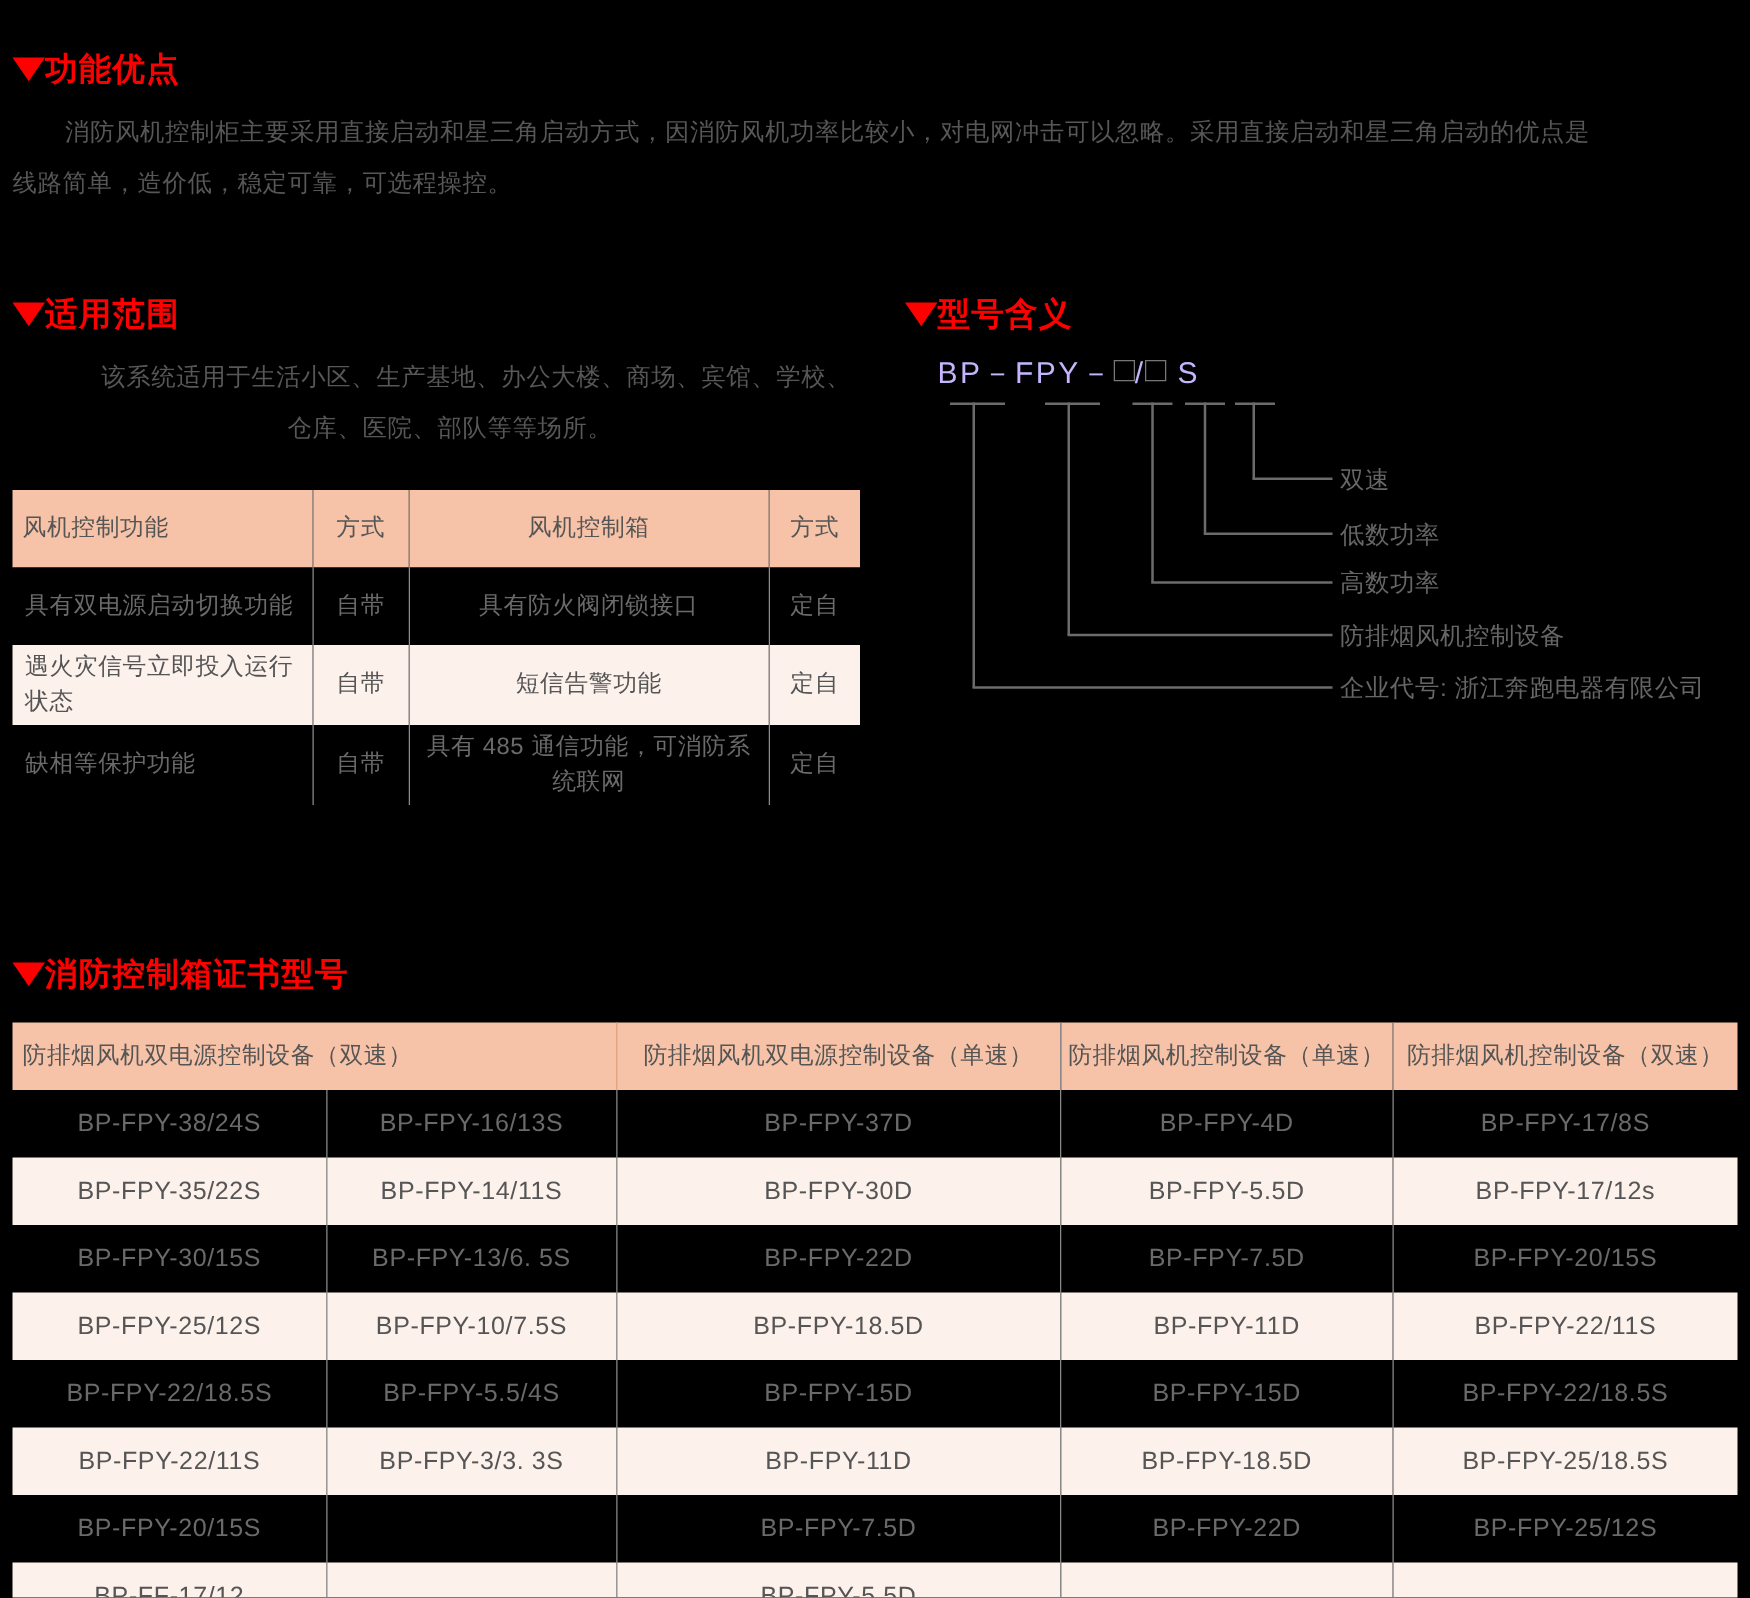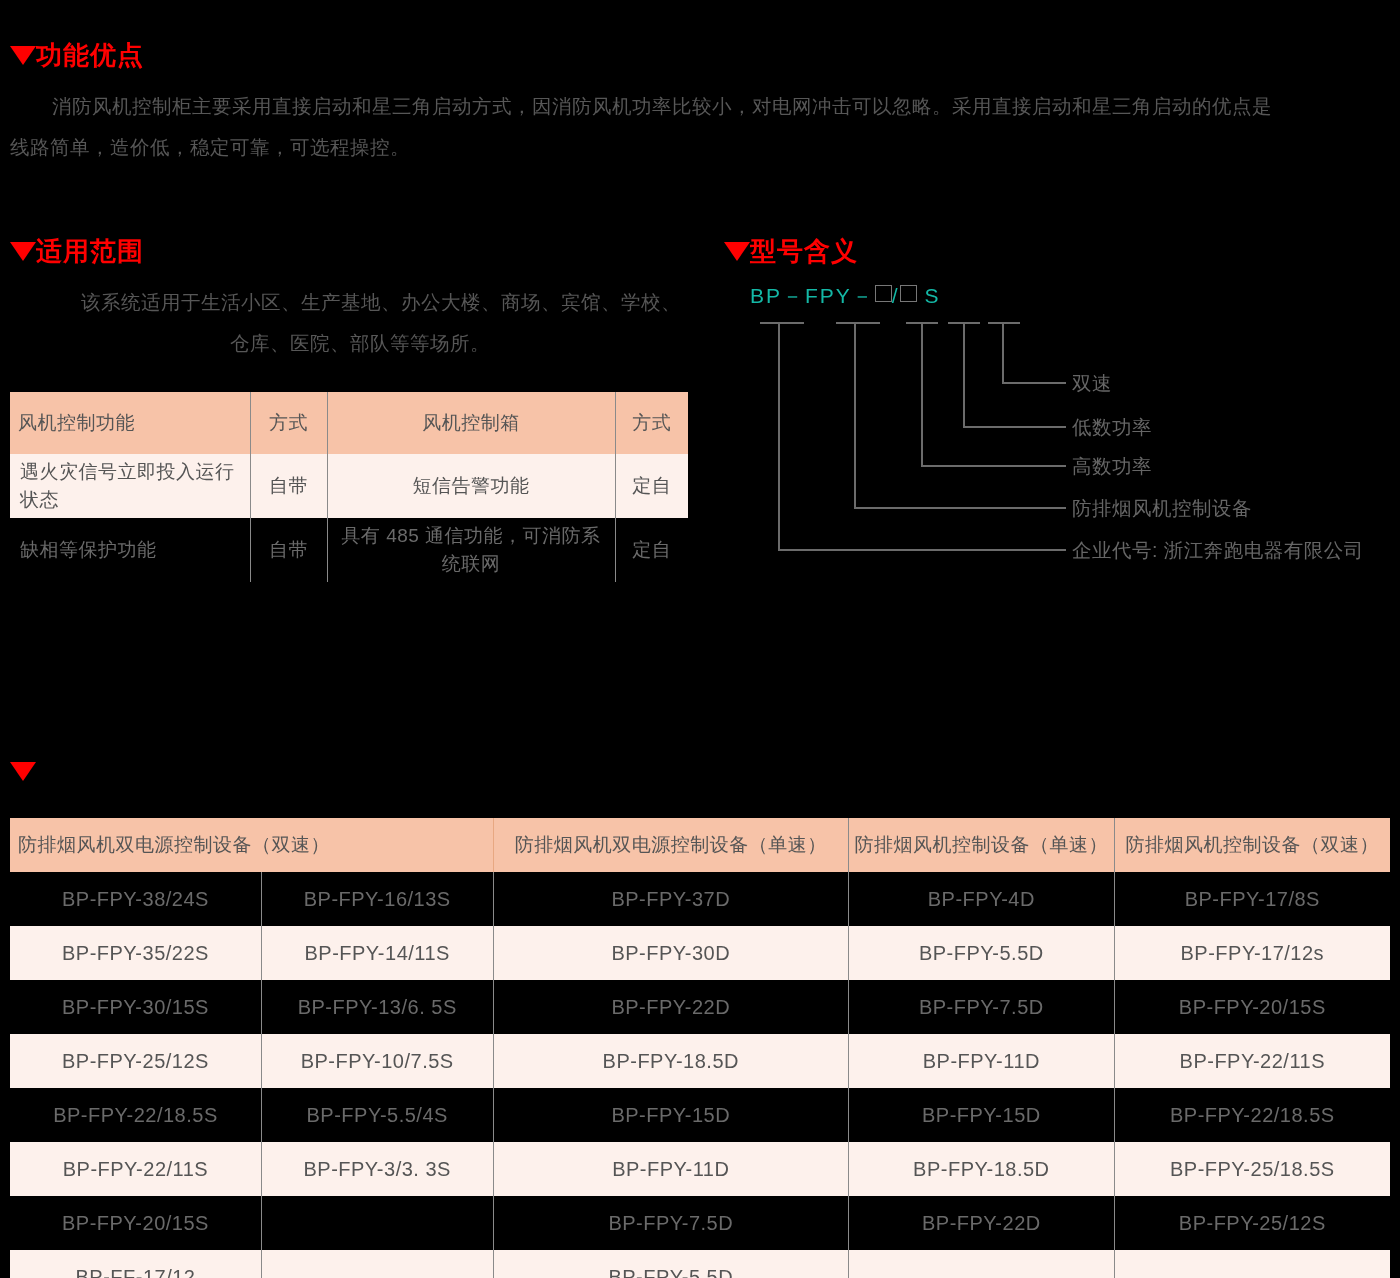--- a/index.html
+++ b/index.html
@@ -69,22 +69,22 @@
   #tbl-functions .c2 { width: 77px; }
   #tbl-functions .c3 { width: 288px; }
   #tbl-functions .c4 { width: 73px; }
   #tbl-functions .bodyrow td { height: 62px; padding: 4px 10px; }
 
   
   #model-diagram { position: absolute; left: 710px; top: 228px; width: 690px; height: 345px; }
   .mcode {
     position: absolute;
     left: 40px; top: 54px;
-    color: #14b8a6;
-    font-size: 21px;
+    color: #c4b5fd;
+    font-size: 24px;
     letter-spacing: 2px;
     white-space: nowrap;
   }
   .mbox {
     display: inline-block;
     width: 17px; height: 17px;
     border: 1.5px solid #777777;
     vertical-align: 1px;
   }
   .mlabel {
@@ -142,20 +142,26 @@
   <table class="tbl" id="tbl-functions">
     <thead>
       <tr>
         <th class="c1 hdr leftcell">风机控制功能</th>
         <th class="c2 hdr">方式</th>
         <th class="c3 hdr">风机控制箱</th>
         <th class="c4 hdr">方式</th>
       </tr>
     </thead>
     <tbody>
+      <tr class="bodyrow rowdark">
+        <td class="c1 leftcell">具有双电源启动切换功能</td>
+        <td class="c2">自带</td>
+        <td class="c3">具有防火阀闭锁接口</td>
+        <td class="c4">定自</td>
+      </tr>
       <tr class="bodyrow rowlight">
         <td class="c1 leftcell">遇火灾信号立即投入运行状态</td>
         <td class="c2">自带</td>
         <td class="c3">短信告警功能</td>
         <td class="c4">定自</td>
       </tr>
       <tr class="bodyrow rowdark">
         <td class="c1 leftcell">缺相等保护功能</td>
         <td class="c2">自带</td>
         <td class="c3">具有 485 通信功能，可消防系统联网</td>
@@ -197,20 +203,21 @@
 
     <div class="mlabel" style="left:362px; top:142px;">双速</div>
     <div class="mlabel" style="left:362px; top:186px;">低数功率</div>
     <div class="mlabel" style="left:362px; top:225px;">高数功率</div>
     <div class="mlabel" style="left:362px; top:267px;">防排烟风机控制设备</div>
     <div class="mlabel" style="left:362px; top:309px;">企业代号: 浙江奔跑电器有限公司</div>
   </div>
 
   <div class="sec-head" id="head-cert">
     <span class="tri"></span>
+    <span>消防控制箱证书型号</span>
   </div>
 
   <table class="tbl" id="tbl-cert">
     <thead>
       <tr>
         <th class="hdr hdrspan leftcell" colspan="2" style="width:490px">防排烟风机双电源控制设备（双速）</th>
         <th class="k3 hdr">防排烟风机双电源控制设备（单速）</th>
         <th class="k4 hdr">防排烟风机控制设备（单速）</th>
         <th class="k5 hdr">防排烟风机控制设备（双速）</th>
       </tr>

